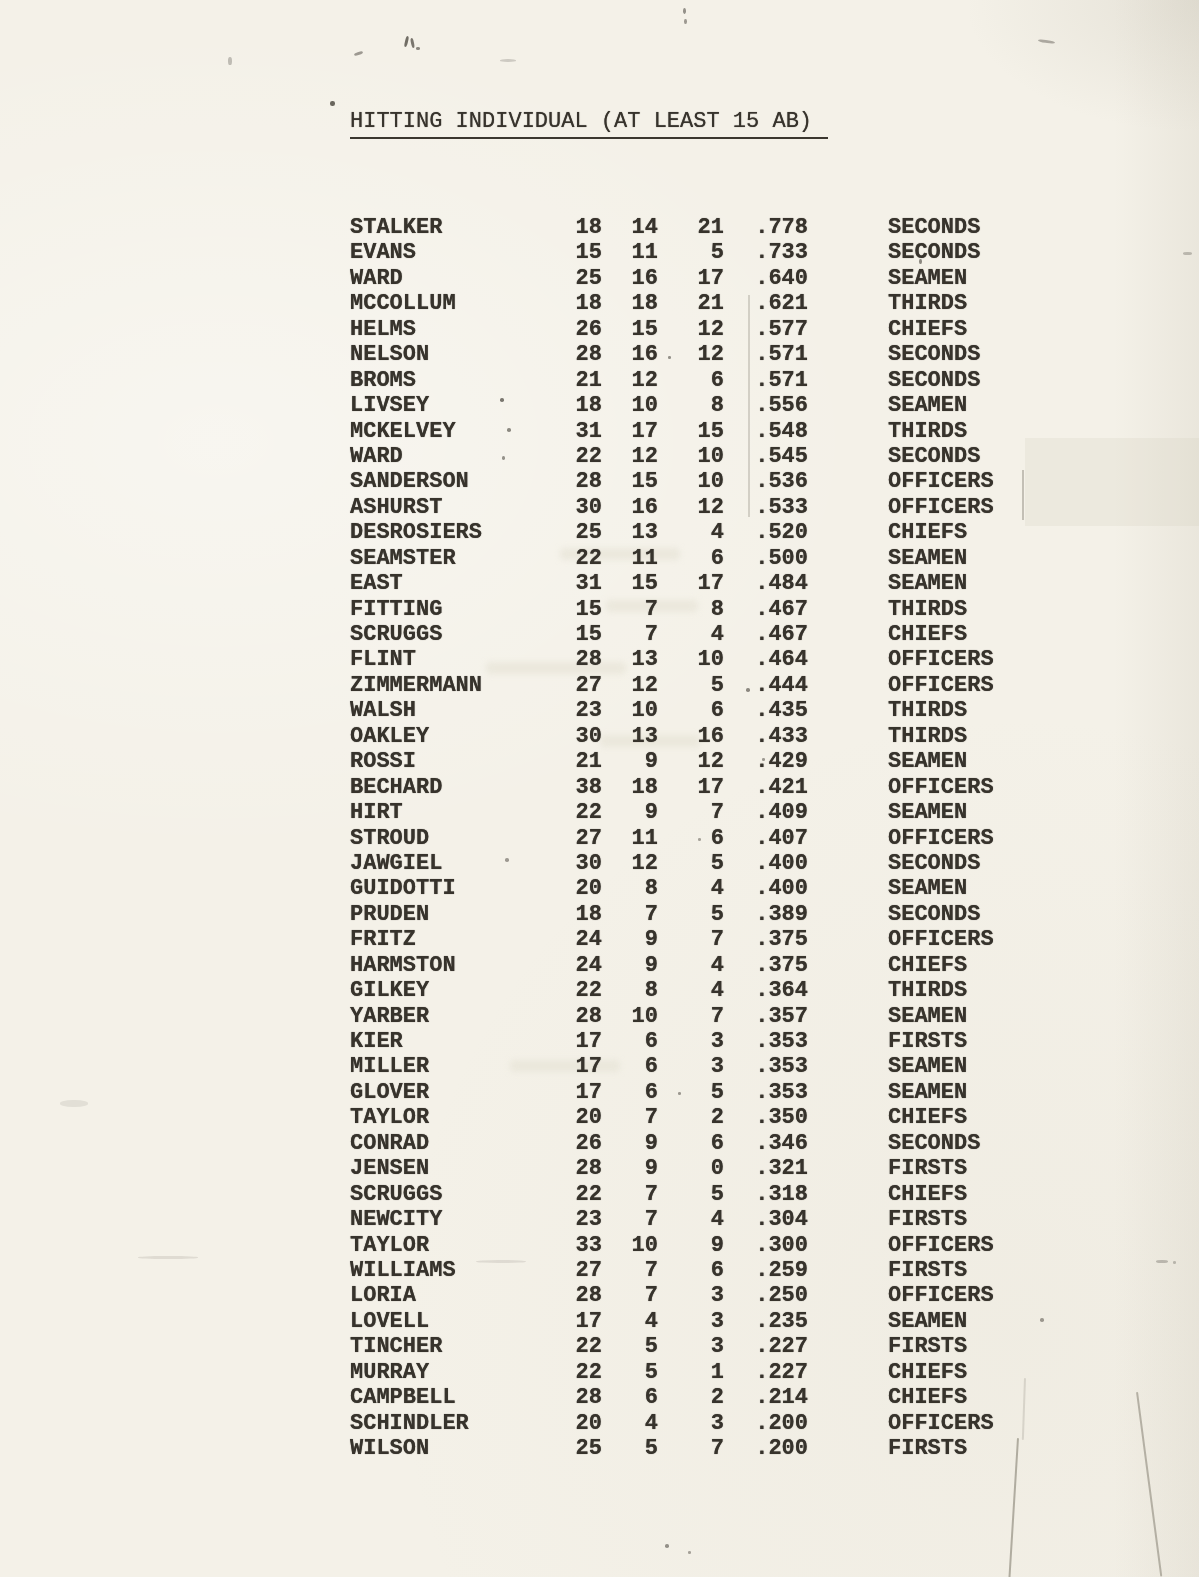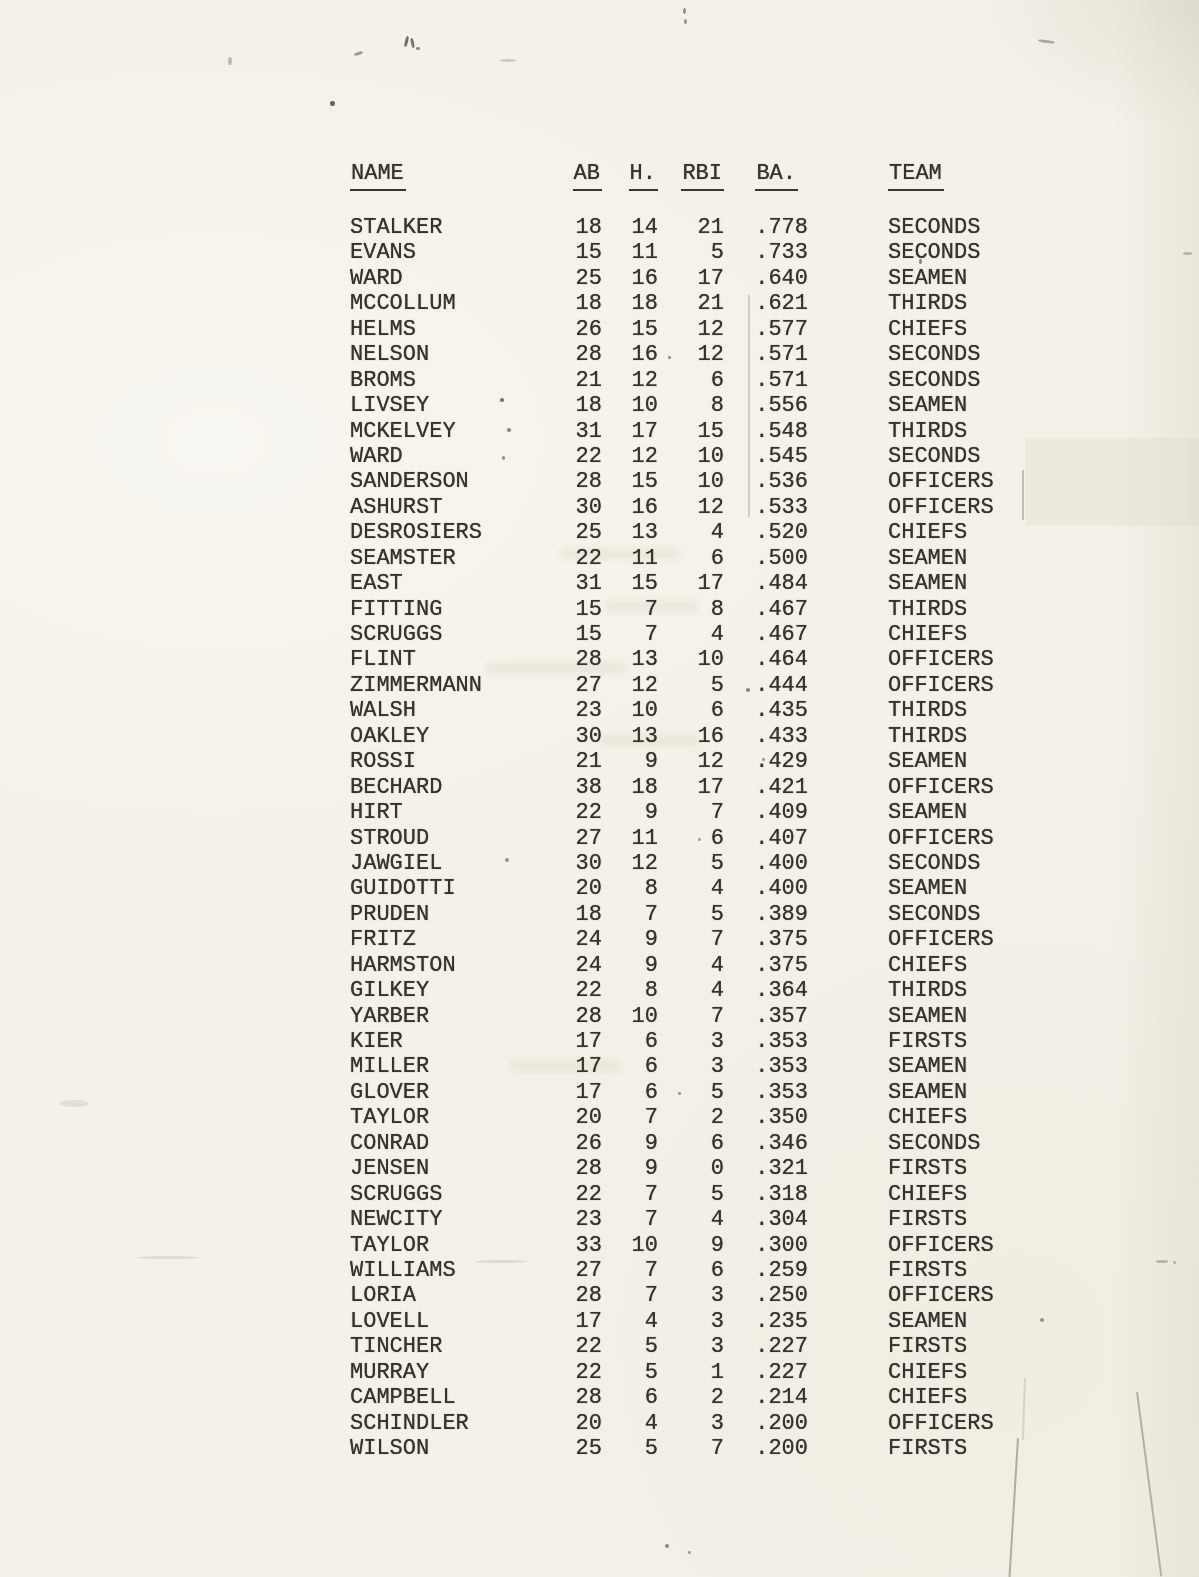--- a/index.html
+++ b/index.html
@@ -10,21 +10,21 @@
     background:
       radial-gradient(1100px 700px at 18% 28%, rgba(255,255,255,0.35), rgba(255,255,255,0) 60%),
       radial-gradient(900px 900px at 85% 85%, rgba(203,196,178,0.10), rgba(203,196,178,0) 70%),
       #f4f1e8;
   }
   .paper{position:absolute;inset:0;}
   .ink{text-shadow:0 0 0.8px rgba(52,48,42,0.85);}
   .title{position:absolute;left:350px;top:108px;font-size:22px;line-height:27px;white-space:pre;}
   .title .u{border-bottom:2.5px solid #3b372f;padding-bottom:3px;padding-right:16px;}
   .thead{position:absolute;left:350px;top:161px;font-size:22px;}
-  .tbody{position:absolute;left:350px;top:215px;font-size:22px;}
+  .tbody{position:absolute;left:350px;top:215px;font-size:22px;font-weight:bold;}
   .t-row{display:flex;height:25.45px;line-height:25.45px;}
   .cell{display:block;white-space:pre;}
   .c-name{width:220px;text-align:left;}
   .c-ab{width:32px;text-align:right;}
   .c-h{width:56px;text-align:right;}
   .c-rbi{width:66px;text-align:right;}
   .c-ba{width:84px;text-align:right;}
   .c-team{margin-left:80px;text-align:left;}
   .thead .u{display:inline-block;border-bottom:2px solid #3b372f;padding:0 2px 3px 1px;}
   .thead .c-ba .u{margin-right:10px;}
@@ -48,31 +48,22 @@
   <div class="shade-topright"></div>
   <div class="shade-right"></div>
   <div class="shade-officers"></div>
 
   <div class="ghost" style="left:560px;top:548px;width:120px;height:12px;"></div>
   <div class="ghost" style="left:606px;top:600px;width:92px;height:12px;"></div>
   <div class="ghost" style="left:486px;top:662px;width:140px;height:12px;"></div>
   <div class="ghost" style="left:600px;top:735px;width:100px;height:12px;"></div>
   <div class="ghost" style="left:510px;top:1060px;width:110px;height:12px;"></div>
 
-
-  <div class="thead ink">
-    <div class="t-row">
-      <span class="cell c-name"><span class="u">NAME</span></span>
-      <span class="cell c-ab"><span class="u">AB</span></span>
-      <span class="cell c-h"><span class="u">H.</span></span>
-      <span class="cell c-rbi"><span class="u">RBI</span></span>
-      <span class="cell c-ba"><span class="u">BA.</span></span>
-      <span class="cell c-team"><span class="u">TEAM</span></span>
-    </div>
-  </div>
+  <div class="title ink"><span class="u">HITTING INDIVIDUAL (AT LEAST 15 AB)</span></div>
+
 
   <div class="tbody ink" id="rows">
       <div class="t-row">
         <span class="cell c-name">STALKER</span>
         <span class="cell c-ab">18</span>
         <span class="cell c-h">14</span>
         <span class="cell c-rbi">21</span>
         <span class="cell c-ba">.778</span>
         <span class="cell c-team">SECONDS</span>
       </div>

